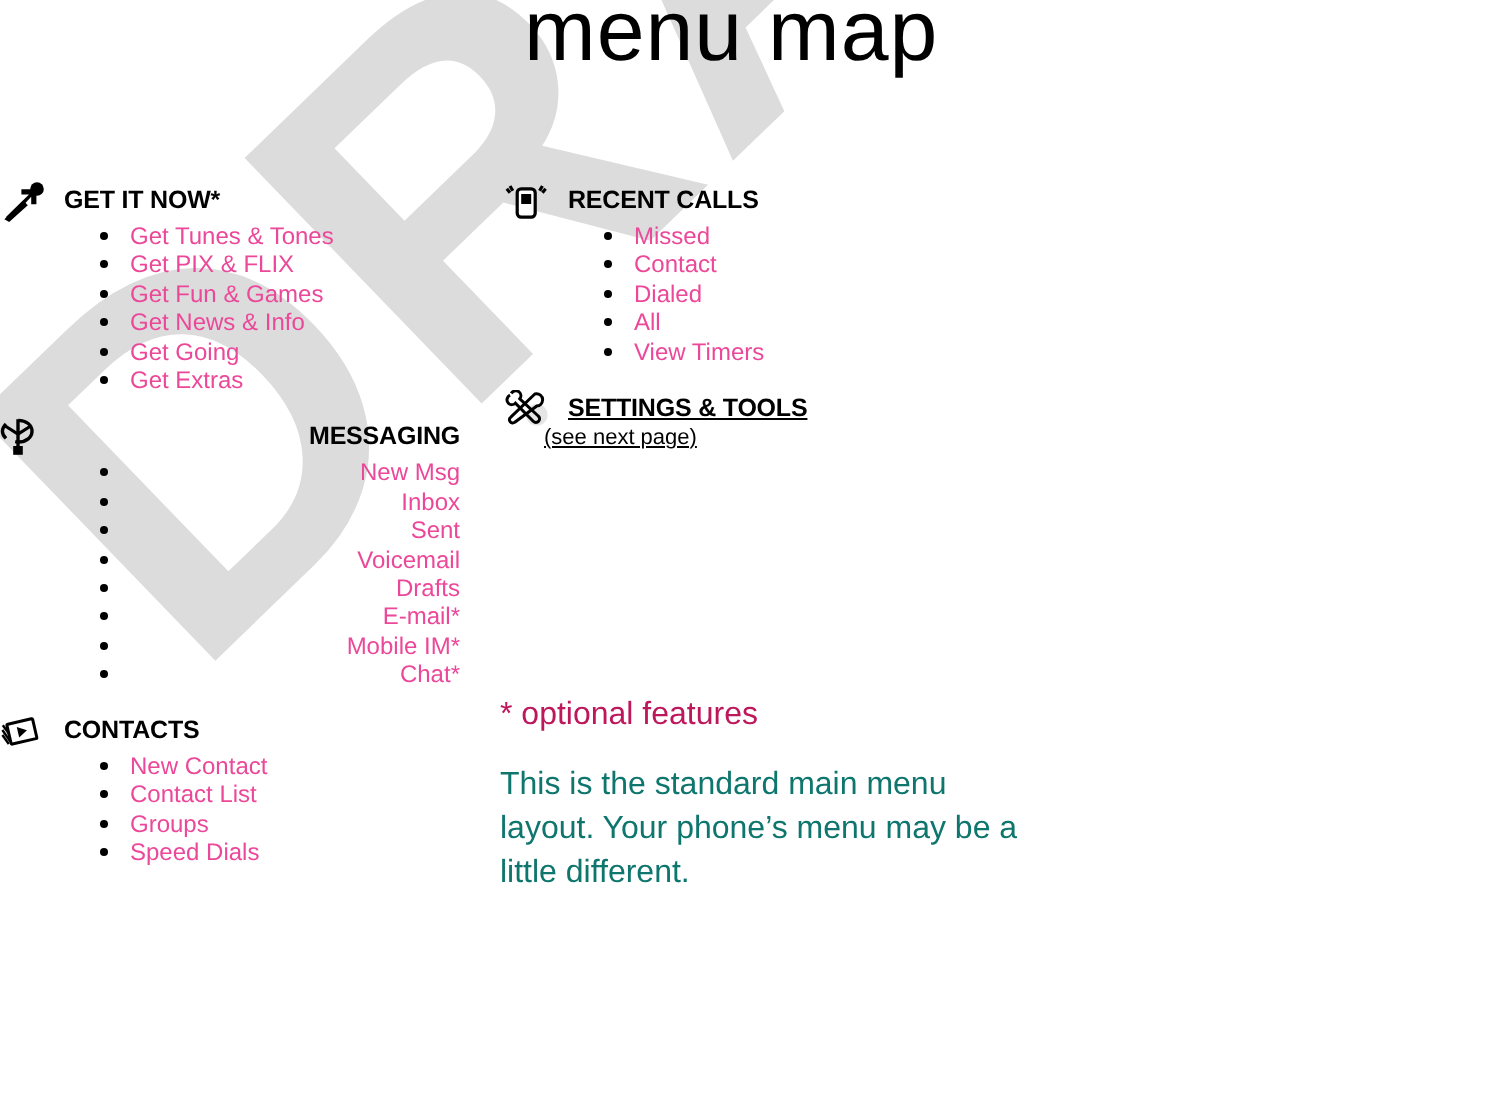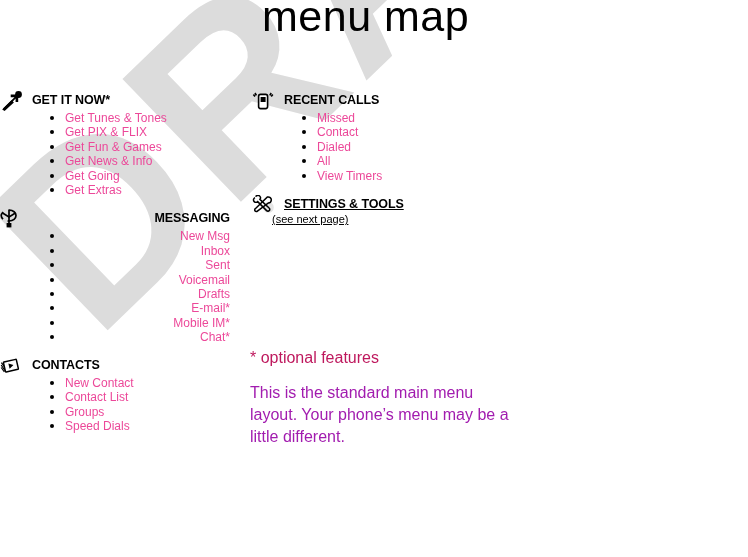--- a/index.html
+++ b/index.html
@@ -157,21 +157,21 @@
   .note-optional {
     font-size: 16px;
     line-height: 20px;
     color: #be185d;
     margin: 0 0 14px 0;
     white-space: nowrap;
   }
   .note-body {
     font-size: 16px;
     line-height: 22px;
-    color: #a21caf;
+    color: #0f766e;
     margin: 0;
   }
 
   .page-number {
     position: absolute;
     right: 12px;
     bottom: 8px;
     font-size: 16px;
     font-weight: bold;
     color: #000;

